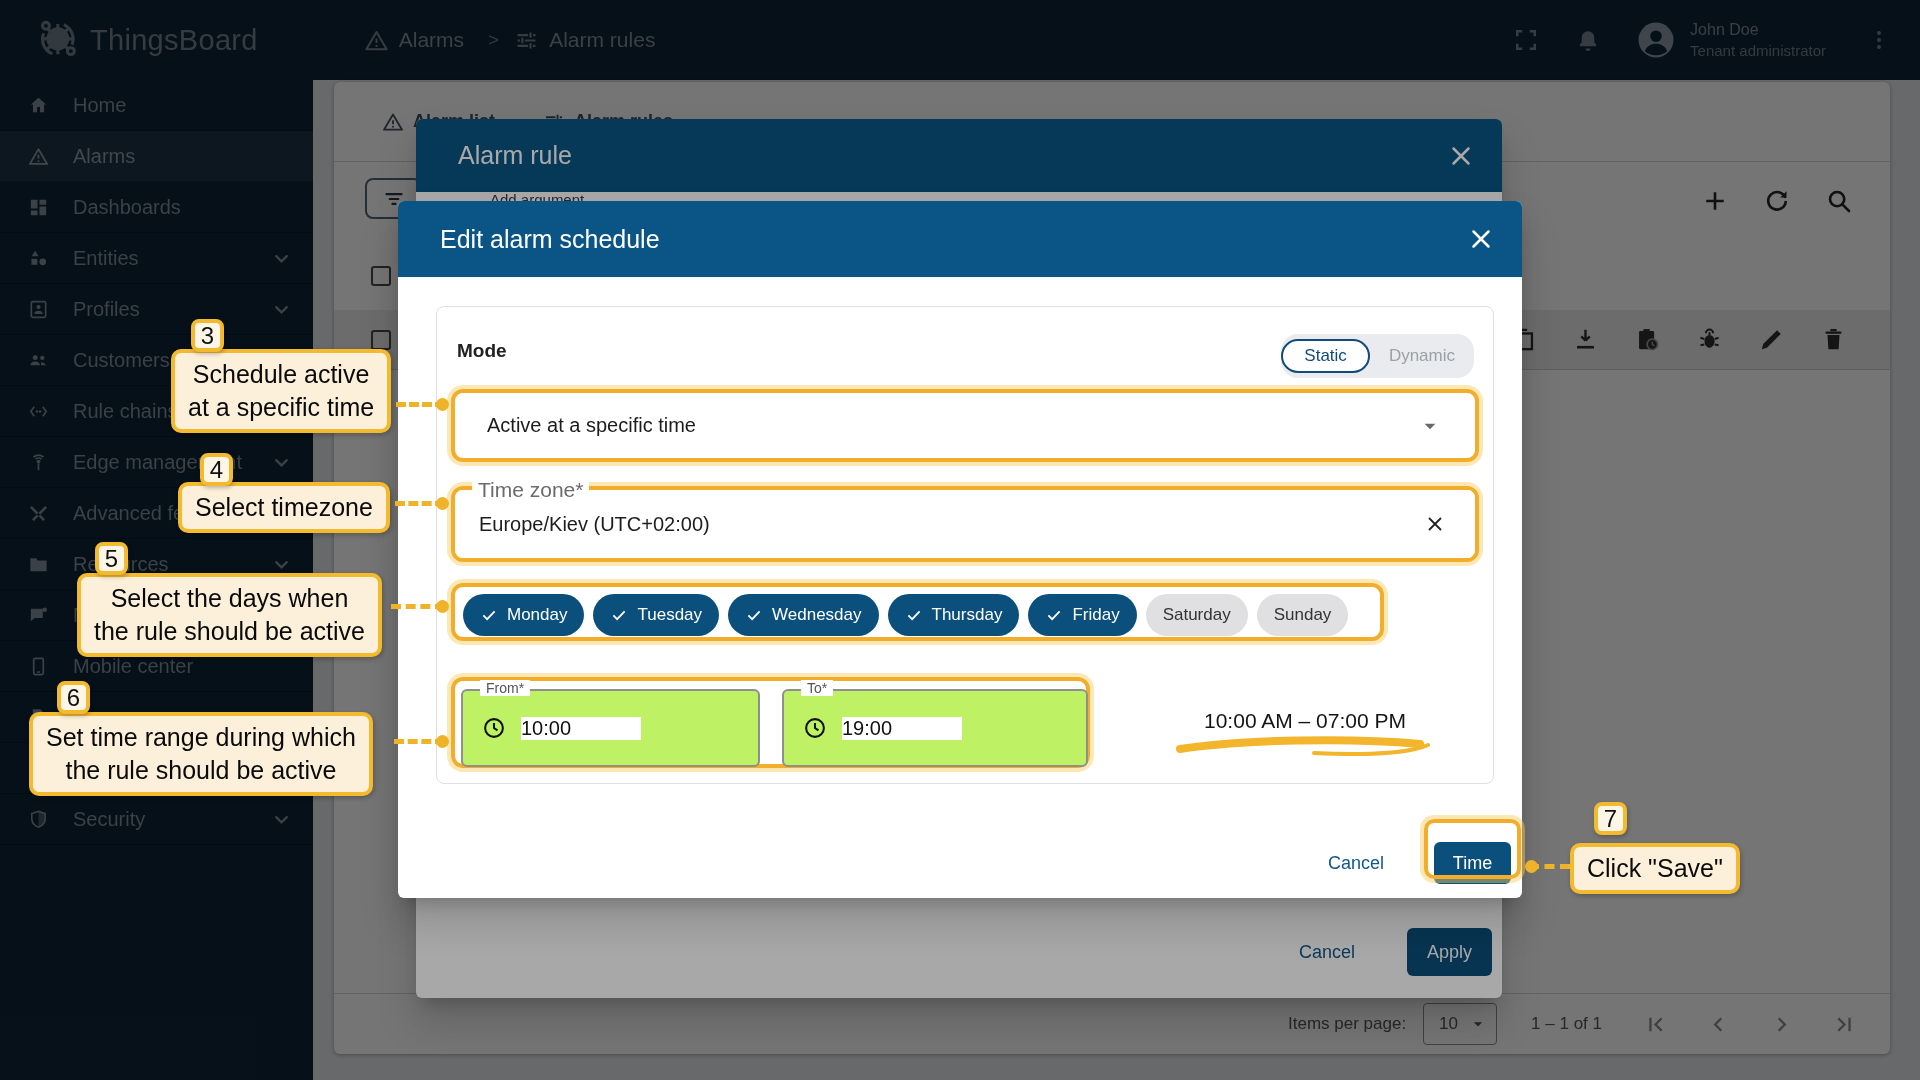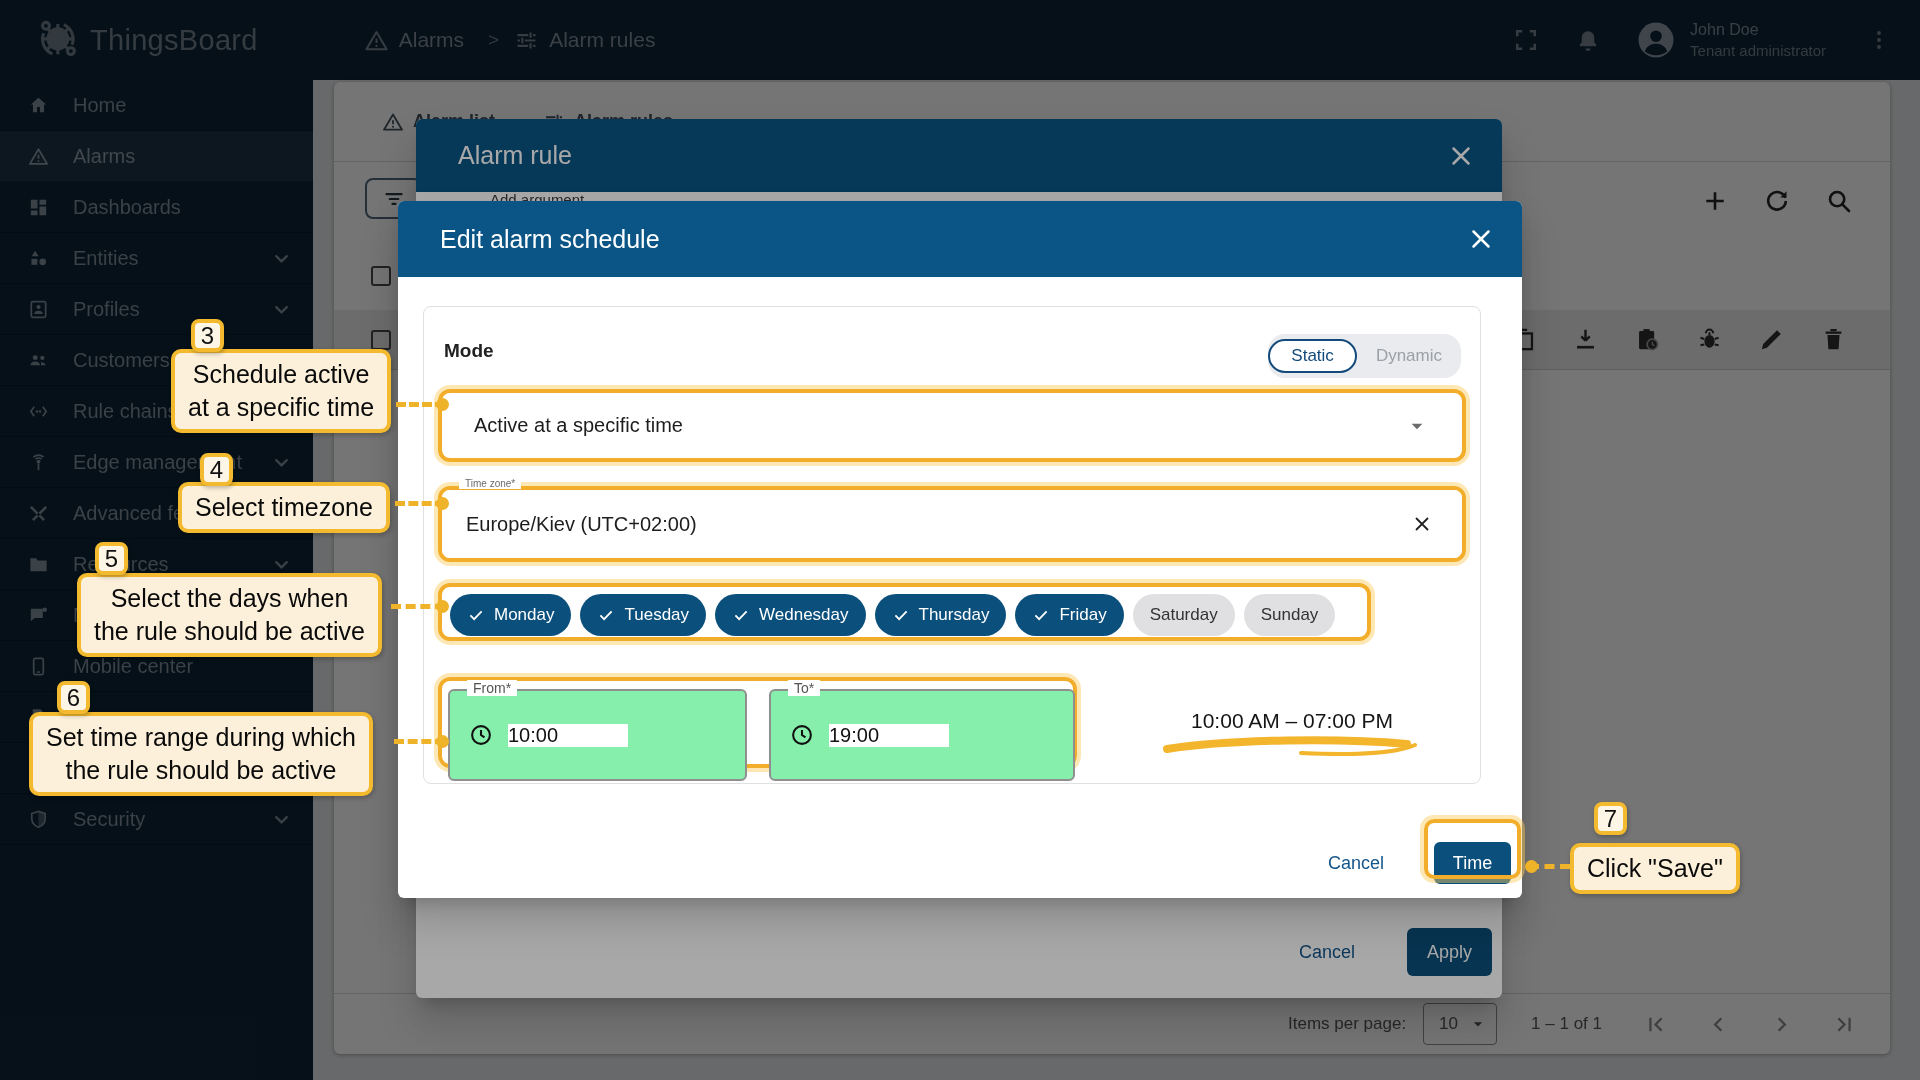--- a/index.html
+++ b/index.html
@@ -74,42 +74,42 @@
   #alarm-rule-dialog .dialog-header { height:73px; }
   .fragment-text { position:absolute; left:74px; top:72px; font-size:15px; color:#3c3c3c; }
   .ar-footer { position:absolute; right:0; bottom:0; width:100%; height:92px; display:flex; align-items:center; justify-content:flex-end; }
   .text-btn { font-size:18px; font-weight:500; color:#14568c; cursor:pointer; }
   .filled-btn { height:48px; background:#0b4f7c; border-radius:6px; color:#fff; font-size:18px; font-weight:500; display:flex; align-items:center; justify-content:center; cursor:pointer; }
   #ar-cancel { margin-right:52px; }
   #ar-apply { width:85px; margin-right:10px; }
 
   #edit-dialog { left:398px; top:201px; width:1124px; height:697px; z-index:5; }
   #edit-dialog .dialog-header { height:76px; }
-  .inner-card { position:absolute; left:25px; top:105px; width:1058px; height:478px; border:1px solid #e0e0e0; border-radius:8px; background:#fff; }
+  .inner-card { position:absolute; left:38px; top:105px; width:1058px; height:478px; border:1px solid #e0e0e0; border-radius:8px; background:#fff; }
   .mode-label { position:absolute; left:20px; top:33px; font-size:19px; font-weight:700; color:#212121; }
   .mode-toggle { position:absolute; right:19px; top:27px; height:44px; background:#e9ebee; border-radius:17px; display:flex; align-items:center; }
   .toggle-opt-selected { height:34px; background:#fff; border:2px solid #134a7c; border-radius:17px; padding:0 21px; display:flex; align-items:center; color:#134a7c; font-size:17px; font-weight:500; cursor:pointer; }
   .toggle-opt { padding:0 19px; color:#9ba1a7; font-size:17px; cursor:pointer; }
 
   .hl-box { position:absolute; border:4px solid #f2ae2a; border-radius:12px; box-shadow:0 0 0 4px rgba(250,205,90,.45); background:#fff; }
   .select-field { width:100%; height:100%; display:flex; align-items:center; padding:0 32px; cursor:pointer; }
   .select-value { font-size:20px; color:#1d1d1d; }
   .select-field .icon { width:26px; height:26px; margin-left:auto; color:#6b6b6b; }
 
-  .float-label { position:absolute; top:-12px; left:17px; background:#fff; padding:0 6px; font-size:10px; color:#6b6b6b; z-index:2; }
+  .float-label { position:absolute; top:-12px; left:17px; background:#fff; padding:0 6px; font-size:21px; color:#6b6b6b; z-index:2; }
   .tz-input { position:absolute; left:0; top:0; width:100%; height:100%; border:none; outline:none; font-family:"Liberation Sans",sans-serif; font-size:20px; color:#1d1d1d; padding:0 60px 0 24px; border-radius:8px; }
   .clear-btn { position:absolute; right:28px; top:50%; transform:translateY(-50%); width:24px; height:24px; color:#222; cursor:pointer; }
 
   .chips-row { position:absolute; left:8px; top:7px; display:flex; gap:9px; }
   .chip { height:42px; border-radius:21px; background:#e0e0e2; color:#333; display:flex; align-items:center; padding:0 17px; font-size:17px; font-weight:500; cursor:pointer; }
   .chip.selected { background:#0b4f7c; color:#fff; }
   .chip .icon { width:18px; height:18px; margin-right:9px; display:none; color:#fff; }
   .chip.selected .icon { display:block; }
 
-  .time-field { position:absolute; top:8px; height:92px; border:2px solid #8f8f8f; border-radius:6px; background:#86efac; }
+  .time-field { position:absolute; top:8px; height:78px; border:2px solid #8f8f8f; border-radius:6px; background:#bef264; }
   .time-field .float-label { top:-11px; font-size:14px; color:#555; }
   .time-field-inner { display:flex; align-items:center; height:100%; padding-left:18px; }
   .time-field-inner .icon { width:26px; height:26px; color:#111; }
   .time-value { border:none; outline:none; font-family:"Liberation Sans",sans-serif; font-size:20px; color:#111; margin-left:14px; width:120px; }
 
   .time-preview { position:absolute; left:739px; top:402px; width:258px; text-align:center; font-size:21px; font-weight:500; color:#151515; }
   .time-underline { position:absolute; left:737px; top:428px; width:262px; height:24px; }
 
   .ed-footer { position:absolute; right:0; bottom:0; width:100%; height:70px; display:flex; align-items:center; justify-content:flex-end; }
   #ed-cancel { margin-right:50px; }

